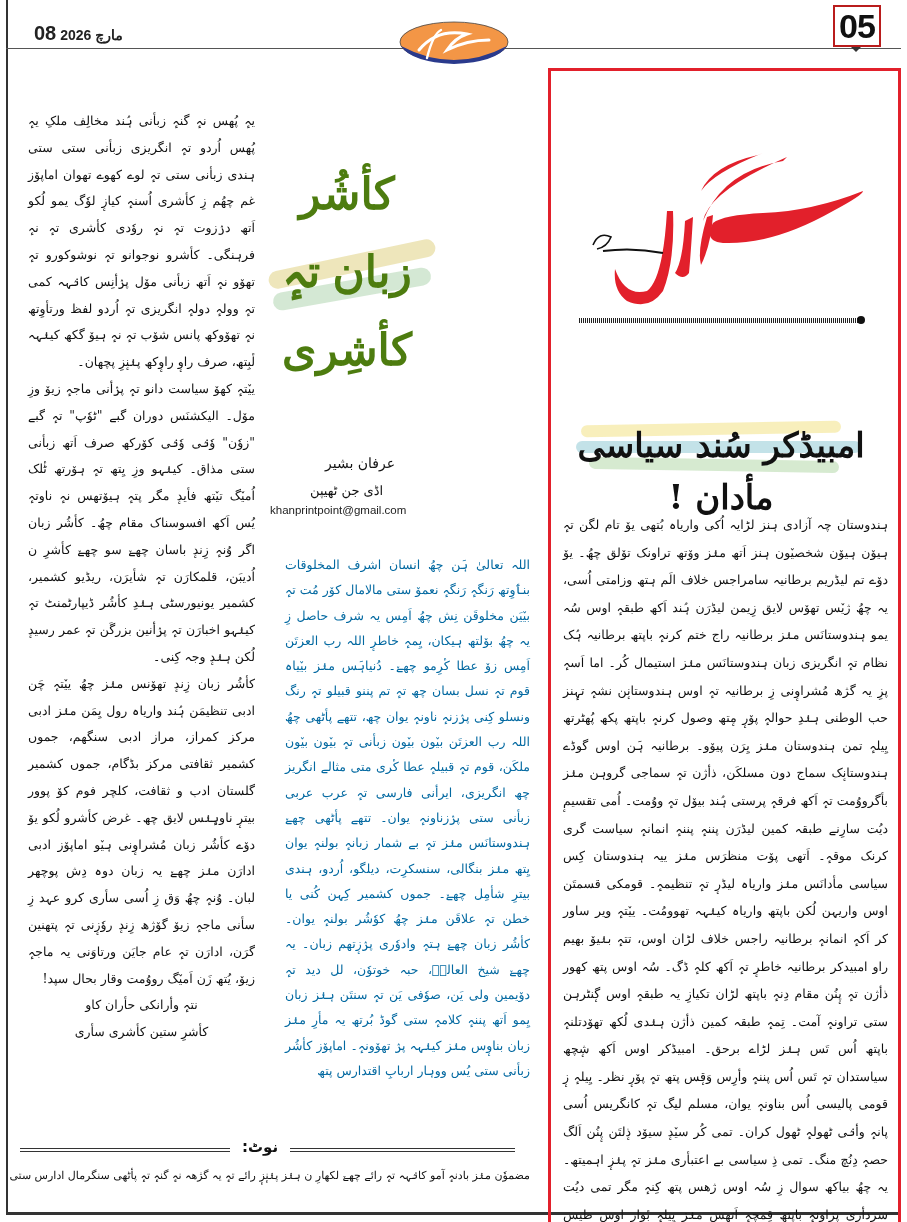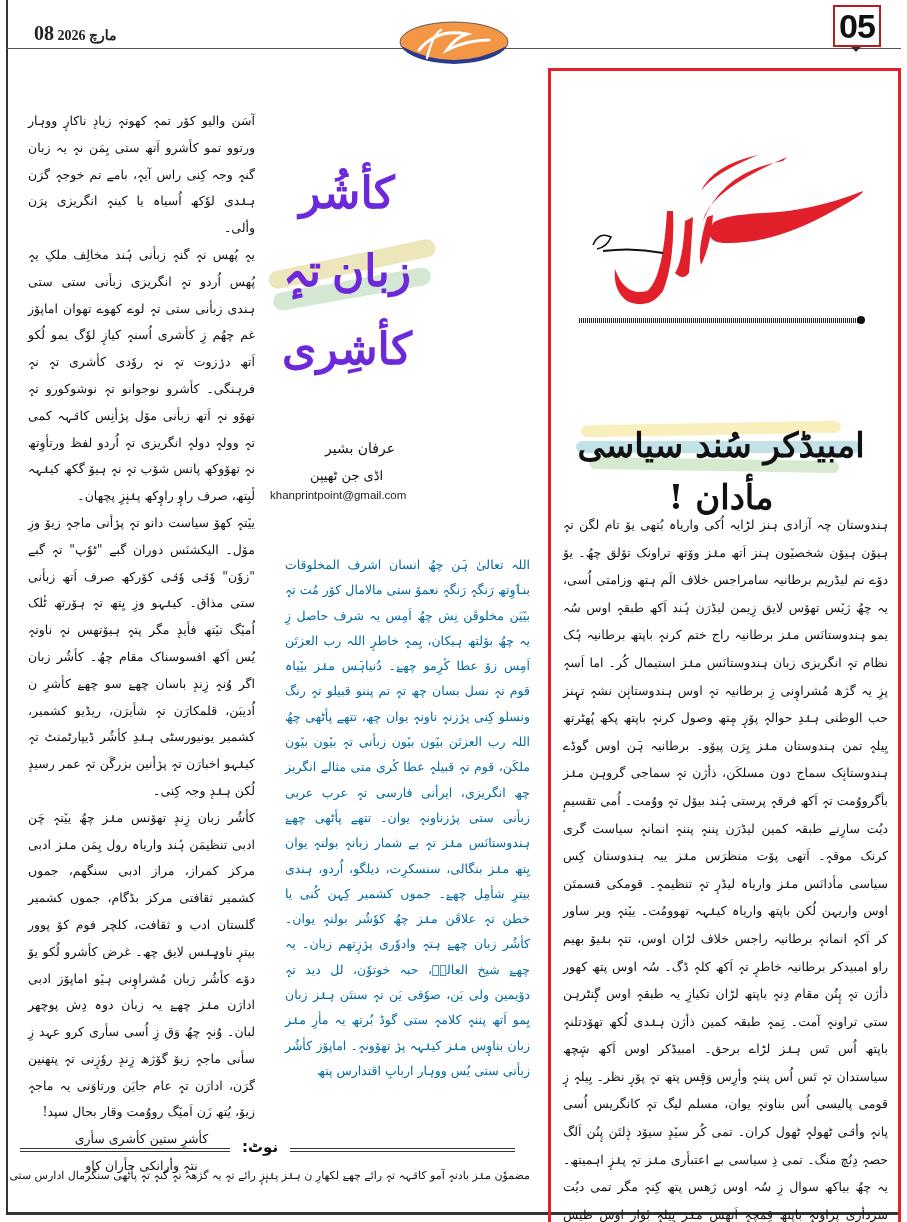--- a/index.html
+++ b/index.html
@@ -6,21 +6,21 @@
   html, body { width: 907px; height: 1222px; background: #ffffff; overflow: hidden; }
   body { position: relative; font-family: "DejaVu Sans", sans-serif; color: #111; }
 
   
   .left-rule { position: absolute; left: 6px; top: 0; width: 2px; height: 1215px; background: #333; }
   .bottom-rule { position: absolute; left: 6px; top: 1212px; width: 895px; height: 3px; background: #333; }
 
   
   .header { position: absolute; left: 0; top: 0; width: 907px; height: 55px; }
   .header-rule { position: absolute; left: 6px; top: 48px; width: 895px; height: 1px; background: #555; }
-  .date { position: absolute; left: 30px; top: 22px; font-family: Liberation Serif, serif; font-weight: bold; font-size: 14px; color: #222; direction: ltr; white-space: nowrap; text-align: center; }
+  .date { position: absolute; left: 30px; top: 22px; font-family: Liberation Sans, sans-serif; font-weight: bold; font-size: 14px; color: #222; direction: ltr; white-space: nowrap; text-align: center; }
   .date .day { font-size: 20px; font-weight: 900; margin-left: 4px; letter-spacing: -0.5px; }
   .logo-small { position: absolute; left: 397px; top: 20px; width: 115px; height: 45px; }
   .page-no { position: absolute; left: 833px; top: 5px; width: 48px; height: 42px; border: 2px solid #b91c1c; background: #fff; font-family: "Liberation Sans", sans-serif; font-weight: 900; font-size: 34px; line-height: 38px; text-align: center; color: #111; letter-spacing: -1px; }
   .page-no-tick { position: absolute; left: 851px; top: 47px; width: 0; height: 0; border-left: 5px solid transparent; border-right: 5px solid transparent; border-top: 5px solid #333; }
 
   
   .right-box { position: absolute; left: 548px; top: 68px; width: 353px; height: 1214px; border: 3px solid #e2202b; border-bottom-right-radius: 32px; border-bottom-color: #f1a58c; }
   .right-box::after { content: ""; position: absolute; left: -3px; bottom: -3px; width: 3px; height: 60px; background: linear-gradient(#e2202b, #f3b79c); }
   .masthead { position: absolute; left: 12px; top: 80px; width: 320px; height: 160px; }
   .dot-rule { position: absolute; left: 28px; top: 247px; width: 280px; height: 5px; background: repeating-linear-gradient(90deg, #222 0 1px, transparent 1px 2px); }
@@ -33,23 +33,23 @@
   .brush.b3 { left: 18px; top: 40px; width: 250px; background: #cfe6c8; transform: rotate(1deg); }
   .headline { position: absolute; left: 0; top: 0; width: 300px; font-family: "DejaVu Serif", serif; font-weight: bold; font-size: 34px; line-height: 52px; text-align: center; direction: rtl; color: #111; }
 
   .right-body { position: absolute; left: 12px; top: 440px; width: 325px; direction: rtl; text-align: justify; text-align-last: right; font-family: "DejaVu Serif", serif; font-size: 12.5px; line-height: 27.6px; color: #111; }
 
   
   .mid-title-wrap { position: absolute; left: 262px; top: 155px; width: 170px; height: 160px; }
   .mid-brush { position: absolute; height: 18px; border-radius: 9px; opacity: 0.9; }
   .mid-brush.m1 { left: 5px; top: 100px; width: 170px; background: #ece3b4; transform: rotate(-12deg); }
   .mid-brush.m2 { left: 10px; top: 125px; width: 160px; background: #cfe5cf; transform: rotate(-10deg); }
-  .mid-title { position: absolute; left: 0; top: 0; width: 170px; font-family: Liberation Serif, serif; font-weight: bold; font-size: 44px; line-height: 78px; text-align: center; direction: rtl; color: #6d28d9; }
+  .mid-title { position: absolute; left: 0; top: 0; width: 170px; font-family: Liberation Sans, sans-serif; font-weight: bold; font-size: 44px; line-height: 78px; text-align: center; direction: rtl; color: #4d7c0f; }
 
-  .byline { position: absolute; left: 270px; top: 440px; width: 160px; }
+  .byline { position: absolute; left: 270px; top: 455px; width: 160px; }
   .byline .name { font-family: "DejaVu Serif", serif; font-size: 14px; direction: rtl; text-align: left; padding-left: 55px; }
   .byline .role { font-family: "DejaVu Serif", serif; font-size: 13px; direction: rtl; text-align: left; padding-left: 40px; margin-top: 12px; }
   .byline .email { font-family: "Liberation Sans", sans-serif; font-size: 11.5px; direction: ltr; margin-top: 6px; color: #222; }
 
   .mid-body { position: absolute; left: 285px; top: 552px; width: 245px; direction: rtl; text-align: justify; text-align-last: right; font-family: "DejaVu Serif", serif; font-size: 12.5px; line-height: 25.3px; color: #0369a1; }
 
   
   .left-body { position: absolute; left: 28px; top: 108px; width: 227px; direction: rtl; text-align: justify; text-align-last: right; font-family: "DejaVu Serif", serif; font-size: 12.5px; line-height: 26.8px; color: #111; }
   .left-body p { margin: 0; }
   .poem { margin-top: 2px; text-align: center !important; text-align-last: center !important; }
@@ -77,26 +77,25 @@
     <ellipse cx="57" cy="22" rx="54" ry="20" fill="#f39646" stroke="#444" stroke-width="0.8"></ellipse>
     <path d="M4 26 Q57 54 110 26 Q100 42 57 44 Q14 42 4 26 Z" fill="#2a3a8c"></path>
     <path d="M22 30 Q40 8 70 14 Q58 18 50 30 Q70 20 92 20" stroke="#fff" stroke-width="3" fill="none" stroke-linecap="round"></path>
     <path d="M30 38 Q36 14 44 10" stroke="#fff" stroke-width="2.4" fill="none" stroke-linecap="round"></path>
   </svg>
   <div class="page-no">05</div>
   <div class="page-no-tick"></div>
 </div>
 
 <div class="left-body">
-  <p>آسَن والیو کوٚر تمہٕ کھوتہٕ زیادٕ ناکارٕ ووہار ورتوو تمو کأشرو اَتھ ستی یِمَن نہٕ یہ زبان گنہٕ وجہ کِنی راس آیہٕ، بامے تم خوجہٕ گرَن ہنٛدی لوٗکھ اُسیاہ یا کینہٕ انگریزی پرَن وألی۔</p>
   <p>یہٕ پُھس نہٕ گنہٕ زبأنی ہُند مخالِف ملکِ یہٕ پُھس اُردو تہٕ انگریزی زبأنی ستی ستی ہندی زبأنی ستی تہٕ لوے کھوے تھوان اماپوٚز غم چھُم زِ کأشری اُسنہٕ کیازٕ لوٗگ یمو لُکو اَتھ درٛزوت تہٕ نہٕ روٗدی کأشری تہٕ نہٕ فرہنگی۔ کأشرو نوجوانو تہٕ نوشوکورو تہٕ تھوٚو نہٕ اَتھ زبأنی موٚل پرٛأنِس کانٛہہ کمی تہٕ وولہٕ دولہٕ انگریزی تہٕ اُردو لفظ ورتأوِتھ نہٕ تھوٚوکھ پانس شوٚب تہٕ نہٕ ہیوٚ گکھ کینٛہہ لٔبِتھ، صرف راوٕ راوٕکھ پنٛنٕزِ پچھان۔</p>
   <p>ییٚتہٕ کھوٚ سیاست دانو تہٕ پرٛأنی ماجہٕ زیوٚ وزِ موٚل۔ الیکشنَس دوران گبے "ٹوٗپ" تہٕ گبے "زوٗن" وٗنٛی وٗنٛی کوٚرکھ صرف اَتھ زبأنی ستی مذاق۔ کینٛہو وزِ یِتھ تہٕ ہوٚرتھ ٹٔلک اُمیٚگ تیٚتھ فأیدٕ مگر پتہٕ ہیوٚتھس نہٕ ناوتہٕ یُس اَکھ افسوسناک مقام چھُ۔ کأشُر زبان اگر وُنہٕ زِندٕ باسان چھےٚ سو چھےٚ کأشرِ ن اُدیبَن، قلمکارَن تہٕ شأیرَن، ریڈیو کشمیر، کشمیر یونیورسٹی ہنٛدِ کأشُر ڈیپارٹمنٹ تہٕ کینٛہو اخبارَن تہٕ پرٛأنین بزرگَن تہٕ عمر رسیدٕ لُکن ہنٛدٕ وجہ کِنی۔</p>
   <p>کأشُر زبان زِندٕ تھوٚنس منٛز چھُ ییٚتہٕ چَن ادبی تنظیمَن ہُند واریاہ رول یِمَن منٛز ادبی مرکز کمراز، مراز ادبی سنگھم، جموں کشمیر ثقافتی مرکز بڈگام، جموں کشمیر گلستان ادب و ثقافت، کلچر فوم کوٚ پوور بیترٕ ناوہٕنٛس لایق چھ۔ غرض کأشرو لُکو یوٚ دوٚے کأشُر زبان مُشراوٕنی ہیٚو اماپوٚز ادبی ادارَن منٛز چھےٚ یہ زبان دوہ دِش پوچھر لبان۔ وُنہٕ چھُ وَق زِ اُسی سأری کرو عہد زِ سأنی ماجہٕ زیوٚ گوٚژھ زِندٕ روٗزٕنی تہٕ پتھنین گرَن، ادارَن تہٕ عام جایَن ورتاوَنی یہ ماجہٕ زیوٚ، یُتھ زَن اَمیٚگ رووُمت وقار بحال سپد!</p>
+  <p class="poem">نتہٕ وأرانکی حأران کاو</p>
   <p class="poem">کأشرِ ستین کأشری سأری</p>
-  <p class="poem">نتہٕ وأرانکی حأران کاو</p>
 </div>
 
 <div class="mid-title-wrap">
   <div class="mid-brush m1"></div>
   <div class="mid-brush m2"></div>
   <div class="mid-title">کأشُر زبان تہٕ کأشِری</div>
 </div>
 
 <div class="byline">
   <div class="name">عرفان بشیر</div>

